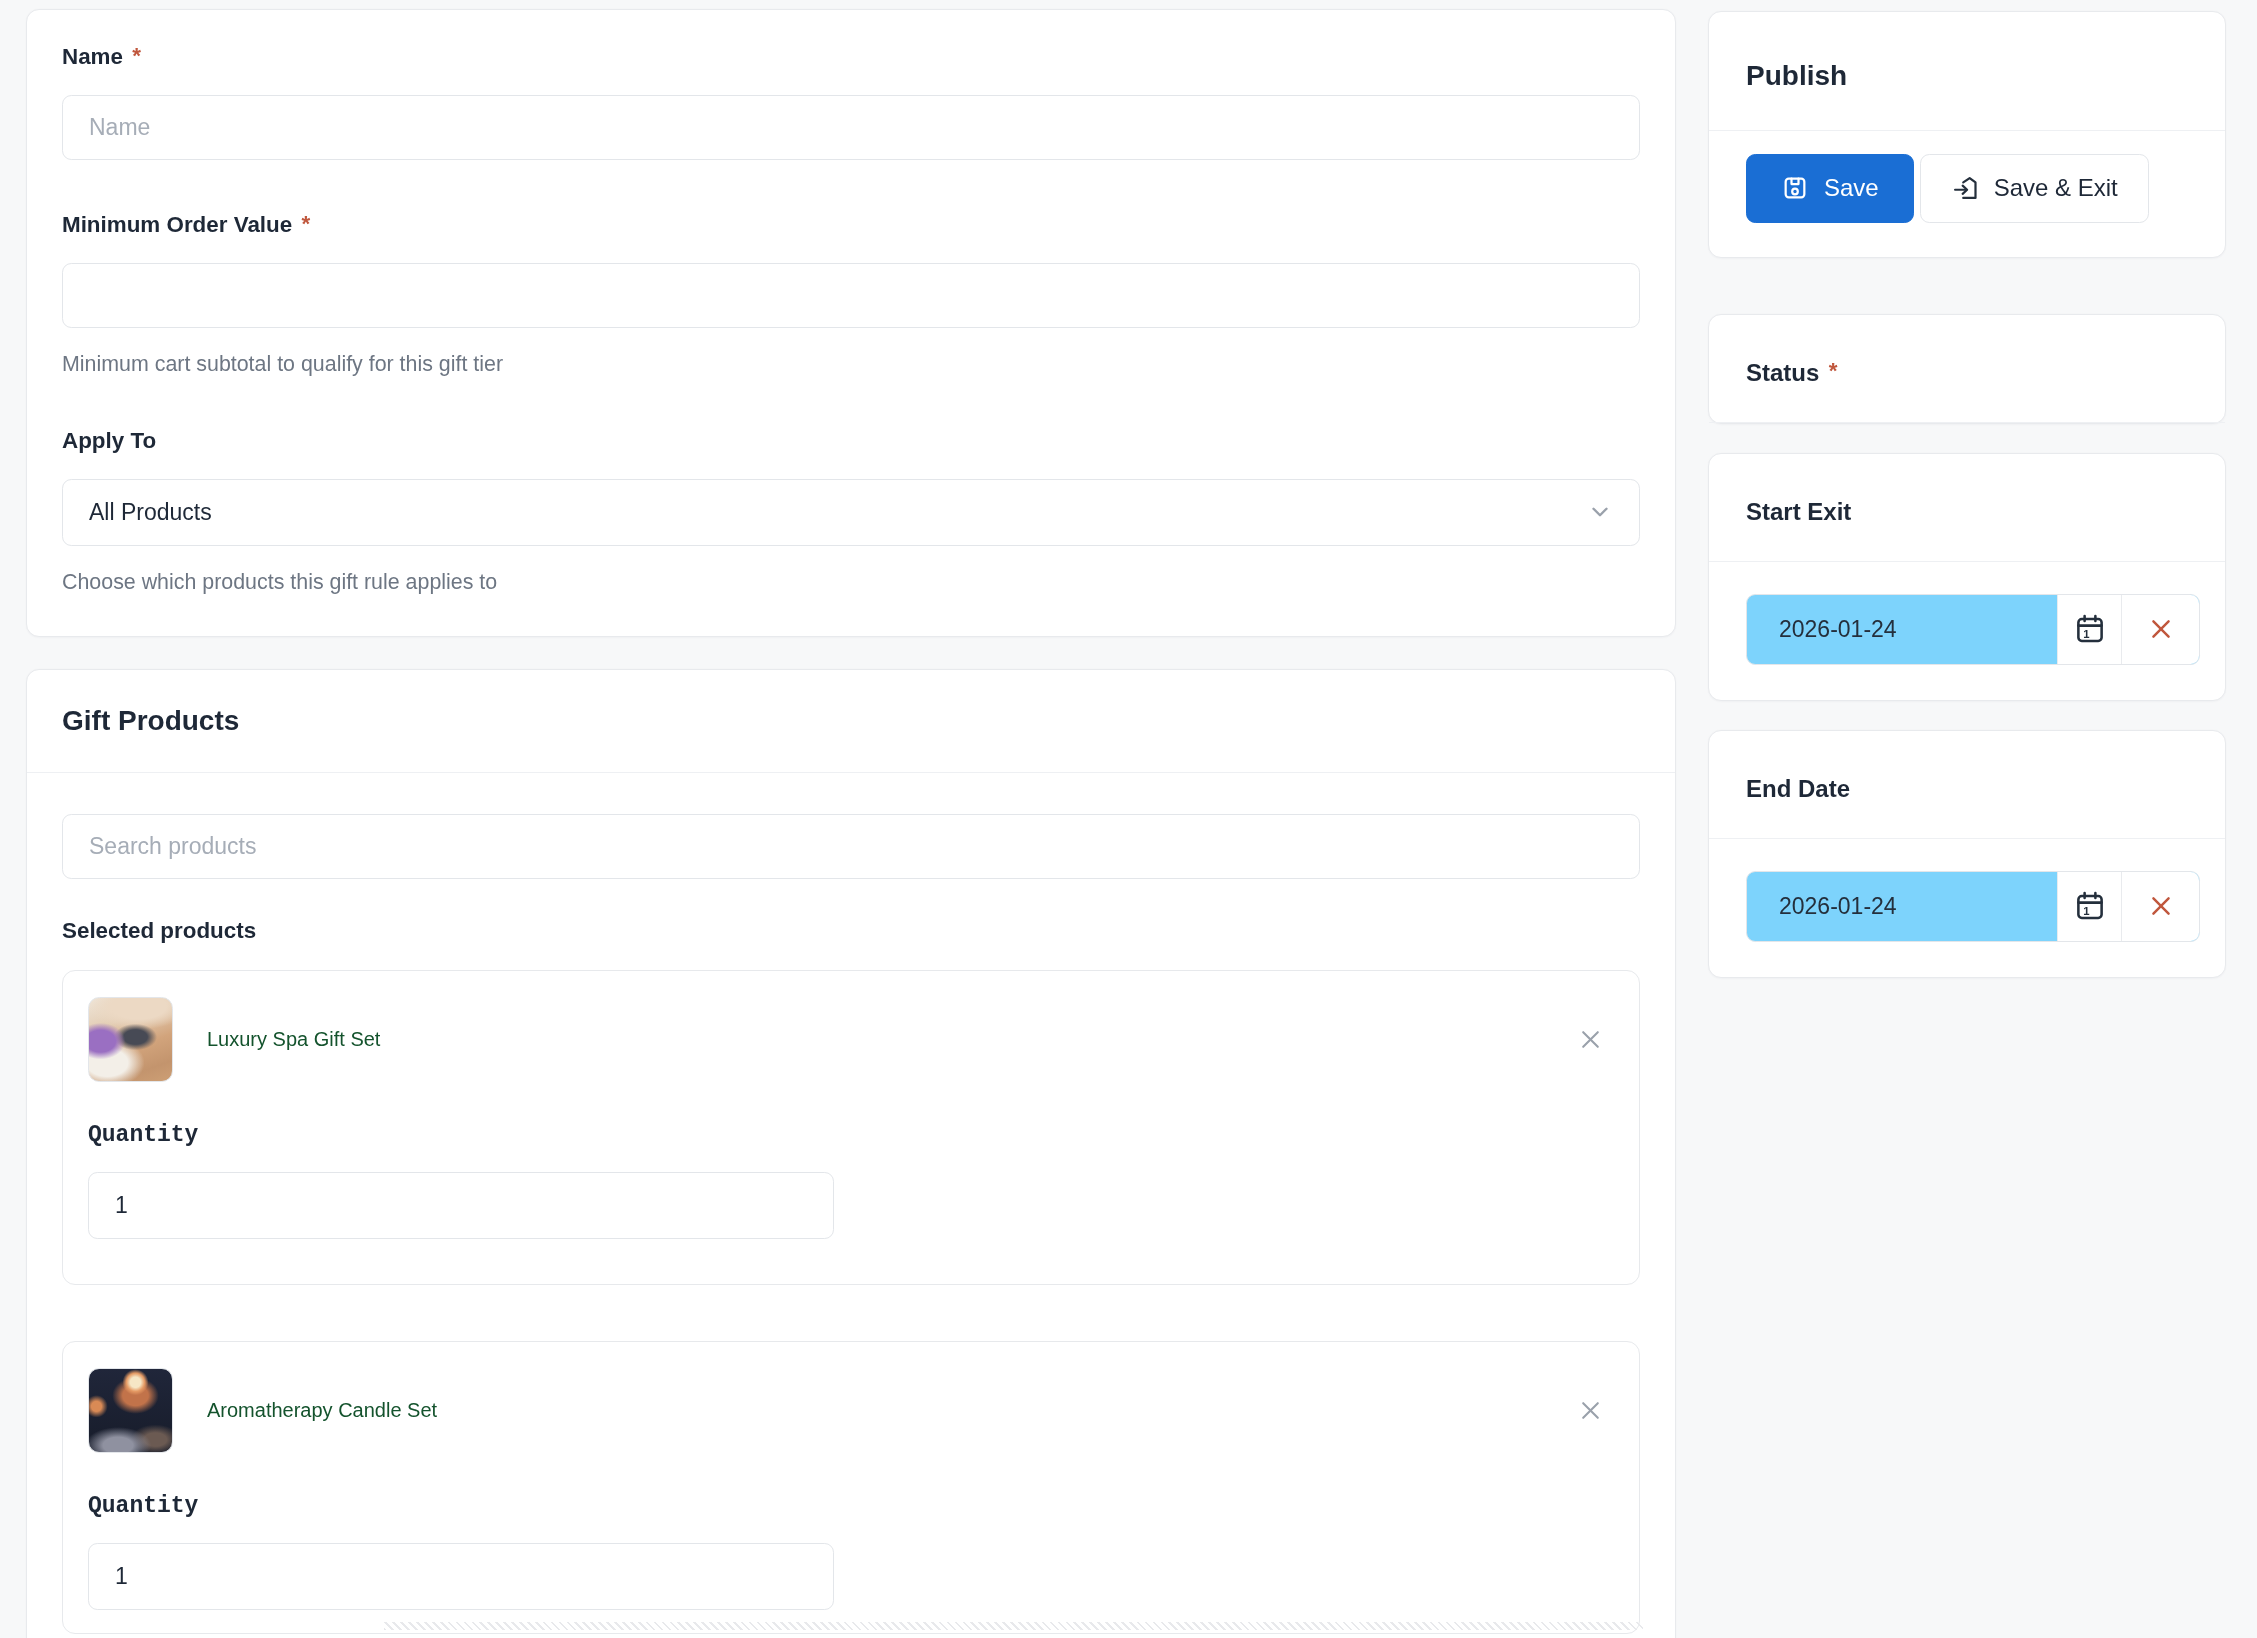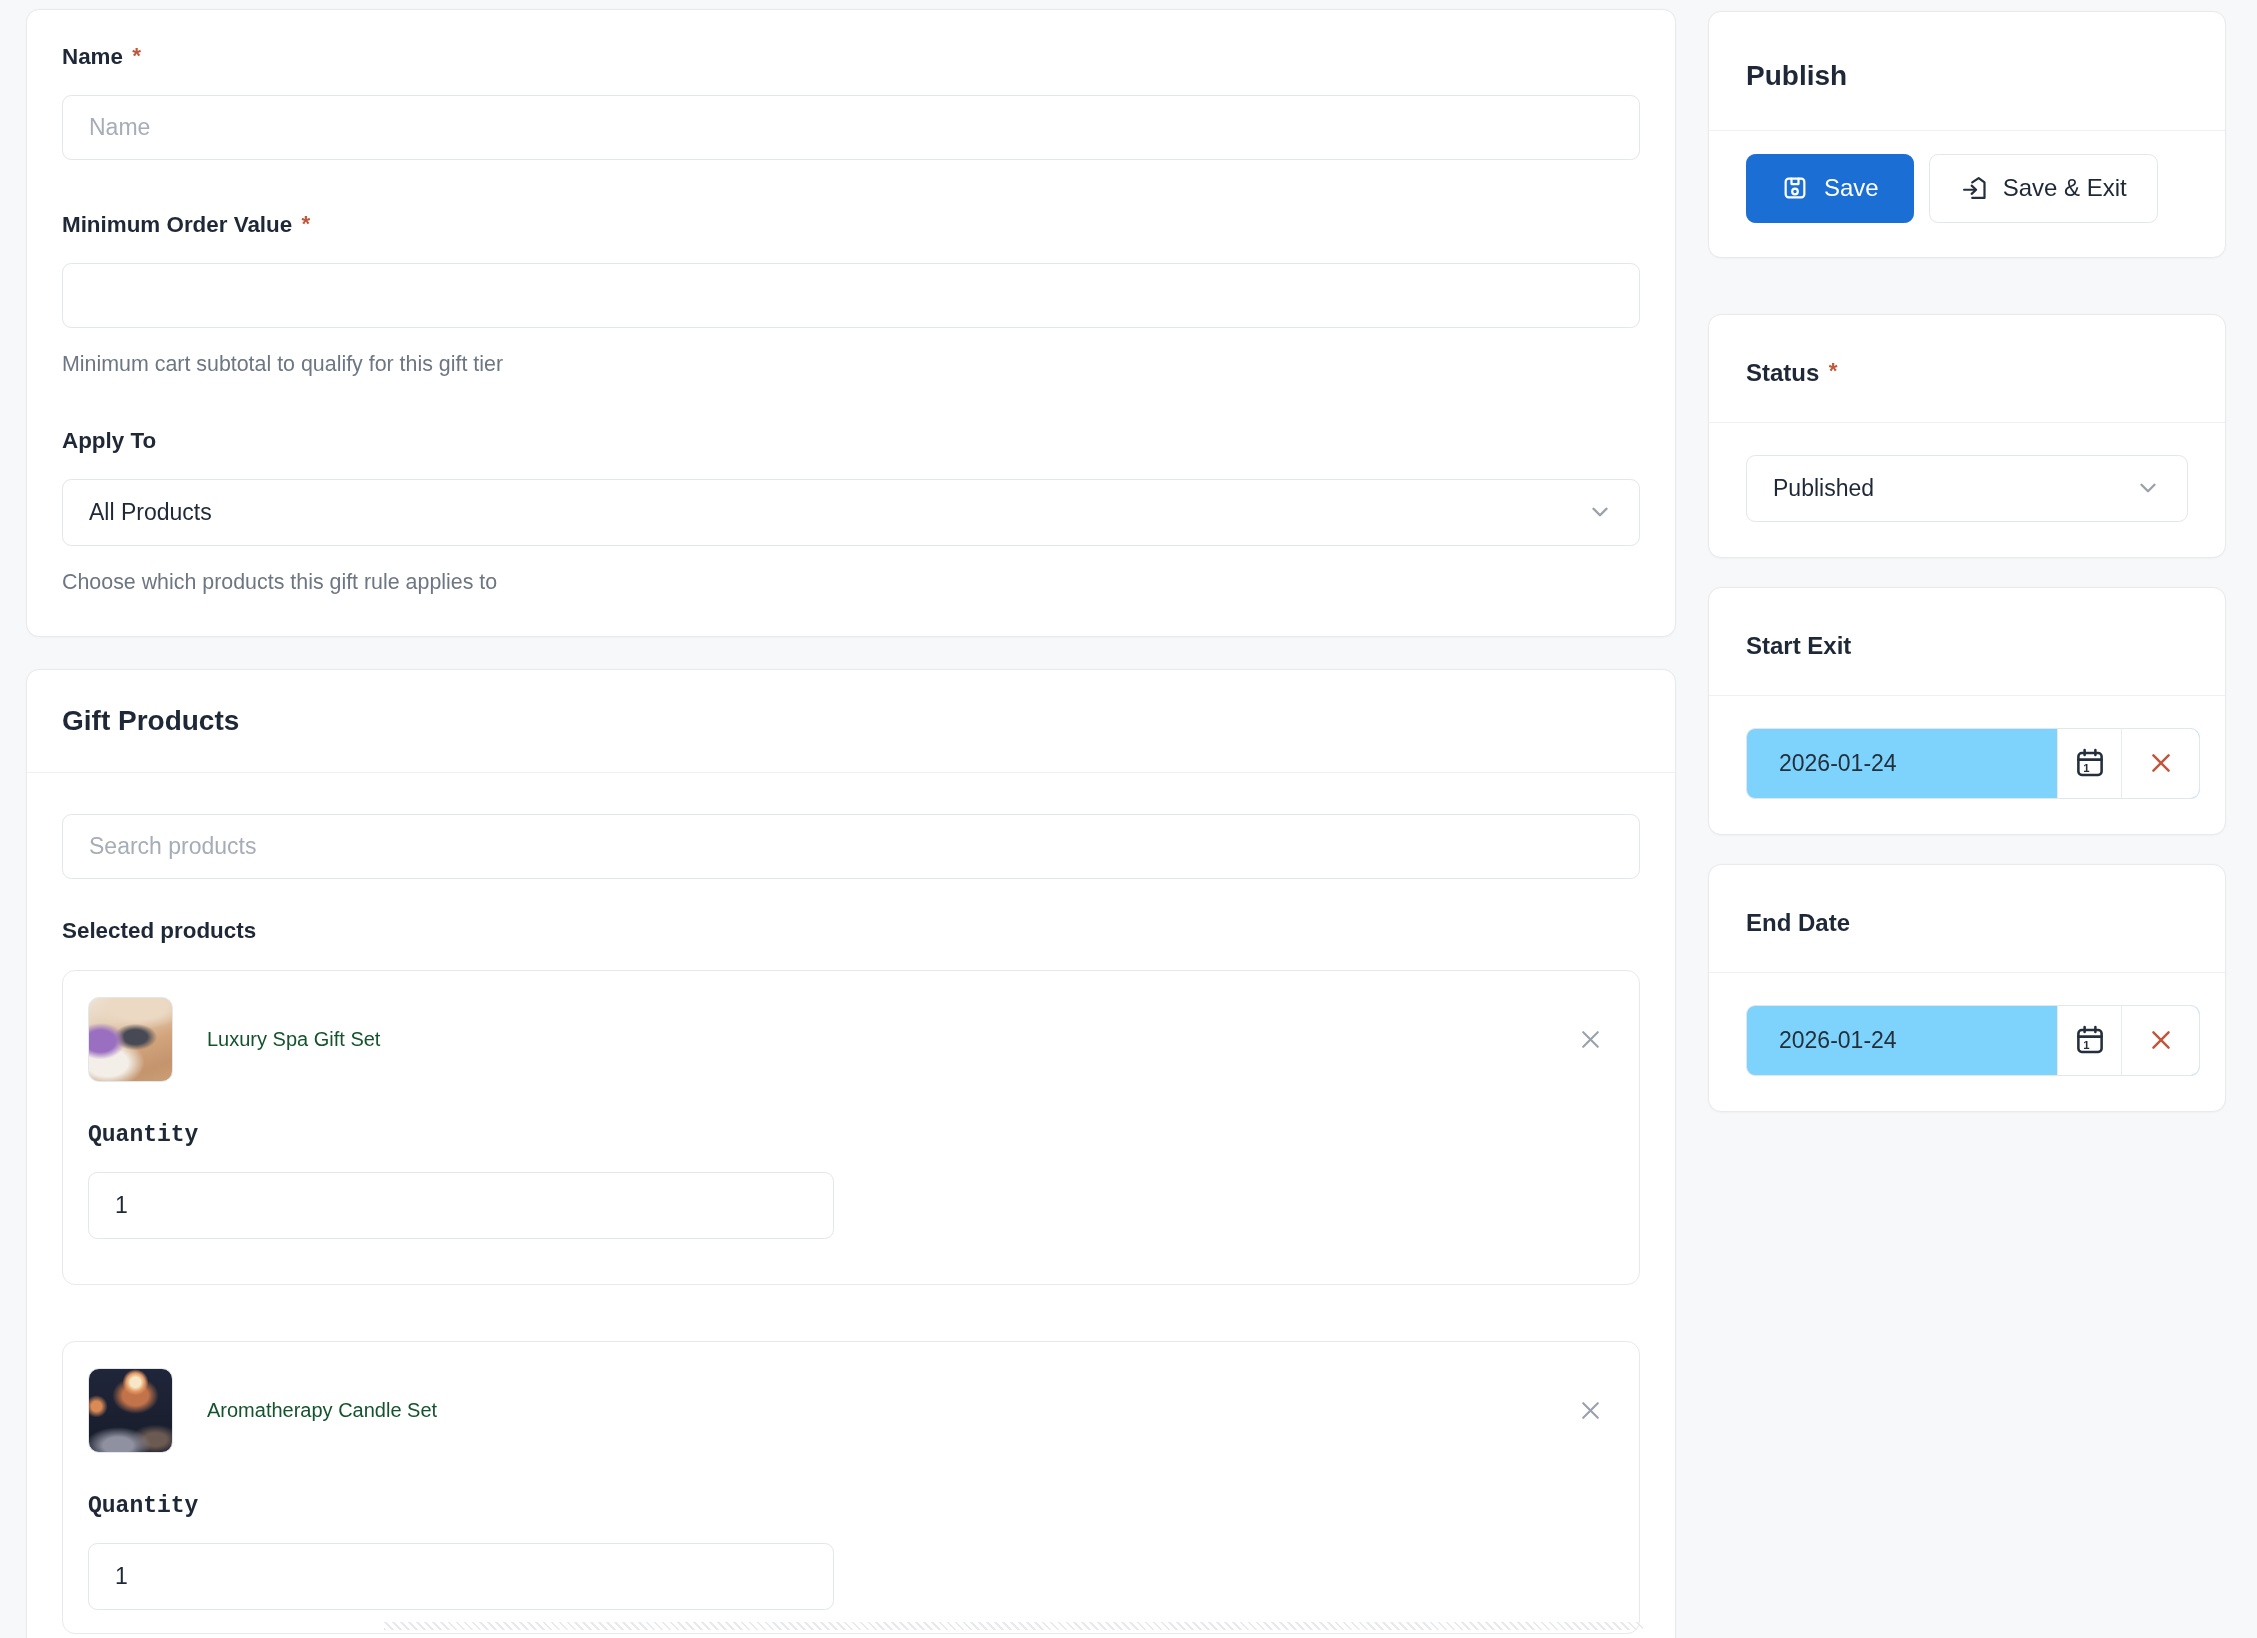--- a/index.html
+++ b/index.html
@@ -120,21 +120,21 @@
   .side-header {
     min-height: 108px;
     display: flex; align-items: center;
     padding: 9.3px 37px 0 37px;
     border-bottom: 0.9px solid #eef0f3;
   }
   .publish .side-header { min-height: 119px; }
   .side-title { font-size: 28px; font-weight: 600; color: #1e2837; }
   .side-label { font-size: 24px; font-weight: 600; color: #1e2837; }
   .side-body { padding: 32px 37px 35px 37px; }
-  .publish .side-body { padding: 22.4px 37px 34px 37px; display: flex; gap: 15px; }
+  .publish .side-body { padding: 22.4px 37px 34px 37px; display: flex; gap: 6px; }
 
   .btn {
     display: inline-flex; align-items: center; justify-content: center; gap: 15px;
     height: 69px; border-radius: 9.3px;
     font-family: inherit; font-size: 24px; cursor: pointer;
   }
   .btn-primary {
     background: #1a6ed4; border: 0.9px solid #1a6ed4; color: #ffffff;
     padding: 0 34px;
   }
@@ -282,30 +282,20 @@
       </div>
     </section>
 
     <section class="card side-card">
       <div class="side-header">
         <div class="label-row">
           <span class="side-label">Status</span>
           <span class="req">*</span>
         </div>
       </div>
-      <div class="side-body">
-        <div class="select">
-          <span>Published</span>
-          <span class="chev">
-            <svg width="26" height="26" viewBox="0 0 24 24" fill="none" stroke="#9aa1ab" stroke-width="2.2" stroke-linecap="round" stroke-linejoin="round">
-                <polyline points="6 9 12 15 18 9"></polyline>
-              </svg>
-          </span>
-        </div>
-      </div>
     </section>
 
     <section class="card side-card">
       <div class="side-header">
         <span class="side-label">Start Exit</span>
       </div>
       <div class="side-body">
         <div class="date-group">
           <div class="date-text">2026-01-24</div>
           <button class="date-btn cal">

